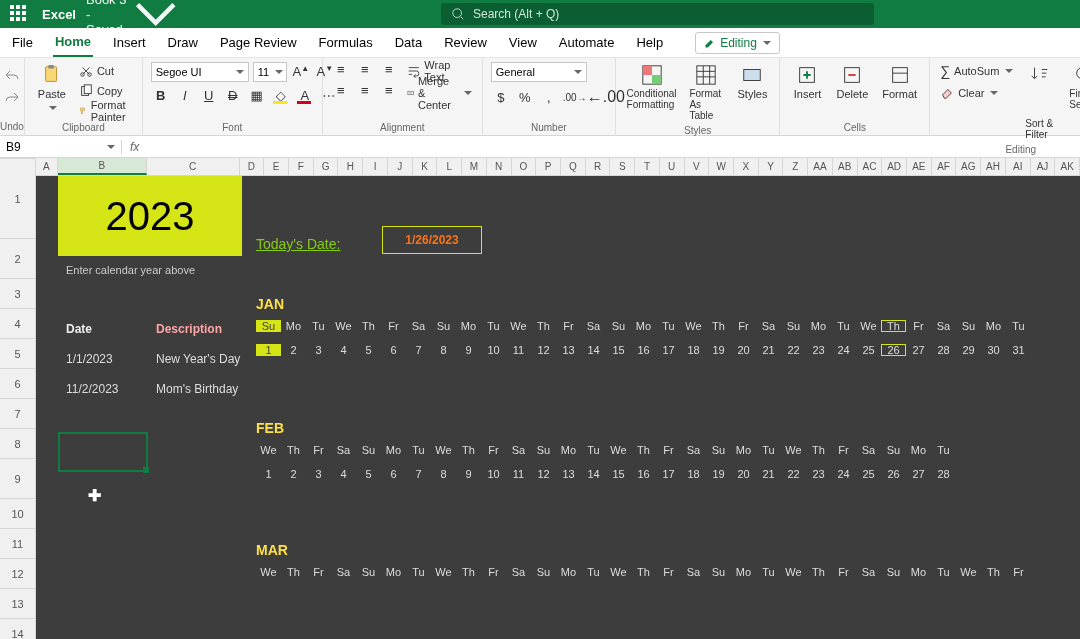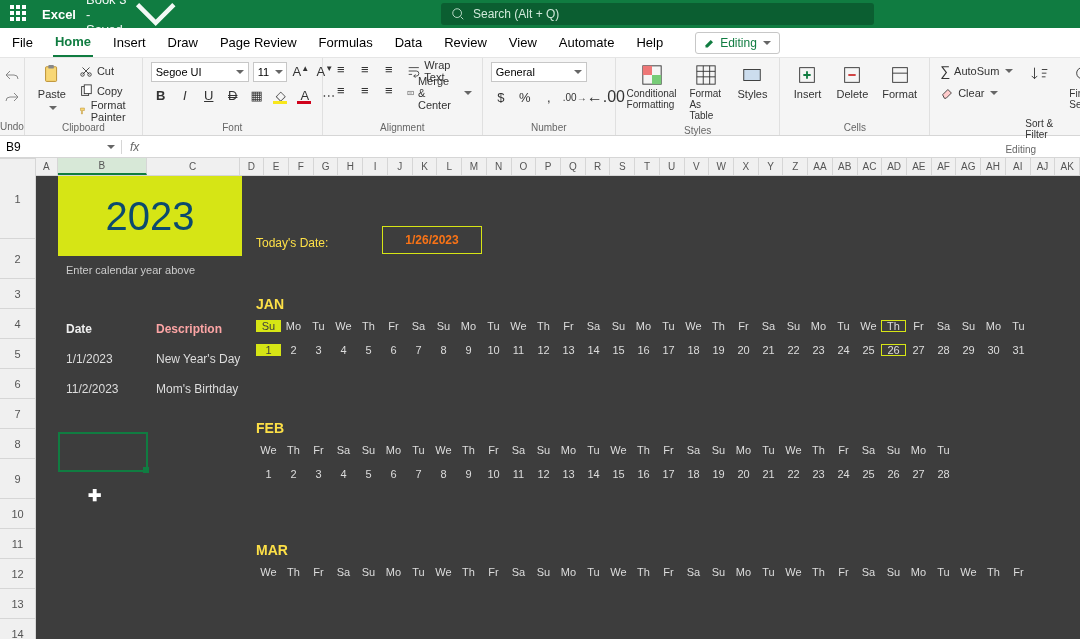--- a/index.html
+++ b/index.html
@@ -47,28 +47,28 @@
 .grid { display:flex; height: calc(639px - 28px - 30px - 78px - 22px); }
 .rowhdrs { width:36px; background:#f0f0f0; border-right:1px solid #d6d6d6;}
 .rowhdrs .cell { height:30px; border-bottom:1px solid #d6d6d6; font-size:11px; color:#555; display:flex; align-items:center; justify-content:center;}
 .colhdrs { height:18px; background:#f0f0f0; border-bottom:1px solid #d6d6d6; display:flex;}
 .colhdrs .cell { width:25px; border-right:1px solid #d6d6d6; font-size:10px; color:#555; display:flex; align-items:center; justify-content:center;}
 .colhdrs .A{width:22px;} .colhdrs .B{width:90px;background:#d7e8d7;border-bottom:2px solid #107c41;} .colhdrs .C{width:94px;}
 .sheet { flex:1; position:relative; overflow:hidden;}
 .corner { width:36px; height:18px; background:#f0f0f0; border-right:1px solid #d6d6d6; border-bottom:1px solid #d6d6d6;}
 .sheet-body { position:absolute; left:0; top:18px; right:0; bottom:0; background:#3d3d3d; color:#ddd;}
 .sheet-body .leftcol { position:absolute; left:0; top:0; width:22px; bottom:0; background:#3d3d3d;}
-.yearbox { position:absolute; left:22px; top:0; width:184px; height:80px; background:#d6e515; color:#0c4a6e; display:flex; align-items:center; justify-content:center; font-size:40px; font-weight:300;}
+.yearbox { position:absolute; left:22px; top:0; width:184px; height:80px; background:#d6e515; color:#000000; display:flex; align-items:center; justify-content:center; font-size:40px; font-weight:300;}
 .hint { position:absolute; left:30px; top:88px; font-size:11px; color:#ccc;}
 .imphdr { position:absolute; left:22px; top:110px; width:184px; height:26px; background:#d6e515; color:#3d3d3d; display:flex; align-items:center; padding-left:14px; font-size:13px;}
 .tblhdr { position:absolute; left:30px; top:146px; font-size:12px; font-weight:600; color:#eee;}
 .tblhdr2 { position:absolute; left:120px; top:146px; font-size:12px; font-weight:600; color:#fca5a5;}
 .ev1a{position:absolute;left:30px;top:176px;font-size:12px;} .ev1b{position:absolute;left:120px;top:176px;font-size:12px;}
 .ev2a{position:absolute;left:30px;top:206px;font-size:12px;} .ev2b{position:absolute;left:120px;top:206px;font-size:12px;}
-.todaylbl{position:absolute;left:220px;top:60px;font-size:12px;color:#fde047;}
+.todaylbl{position:absolute;left:220px;top:60px;font-size:14px;color:#84cc16;text-decoration:underline;}
 .todaybox{position:absolute;left:346px;top:50px;width:100px;height:28px;border:1.5px solid #d6e515;color:#f97316;display:flex;align-items:center;justify-content:center;font-weight:600;font-size:12px;}
 .month{position:absolute;left:220px;font-size:14px;font-weight:600;color:#fde047;}
 .calrow{position:absolute;left:220px;display:flex;}
 .calrow span{width:25px;text-align:center;font-size:11px;color:#ddd;}
 .hl-y{background:#d6e515;color:#3d3d3d!important;}
 .hl-box{outline:1.5px solid #d6e515; outline-offset:-1px;}
 .selcell{position:absolute;left:22px;top:256px;width:90px;height:40px;border:2px solid #107c41;}
 .selcell::after{content:"";position:absolute;right:-3px;bottom:-3px;width:6px;height:6px;background:#107c41;}
 .cursor{position:absolute;left:52px;top:310px;color:#fff;font-size:16px;font-weight:900;}
 

